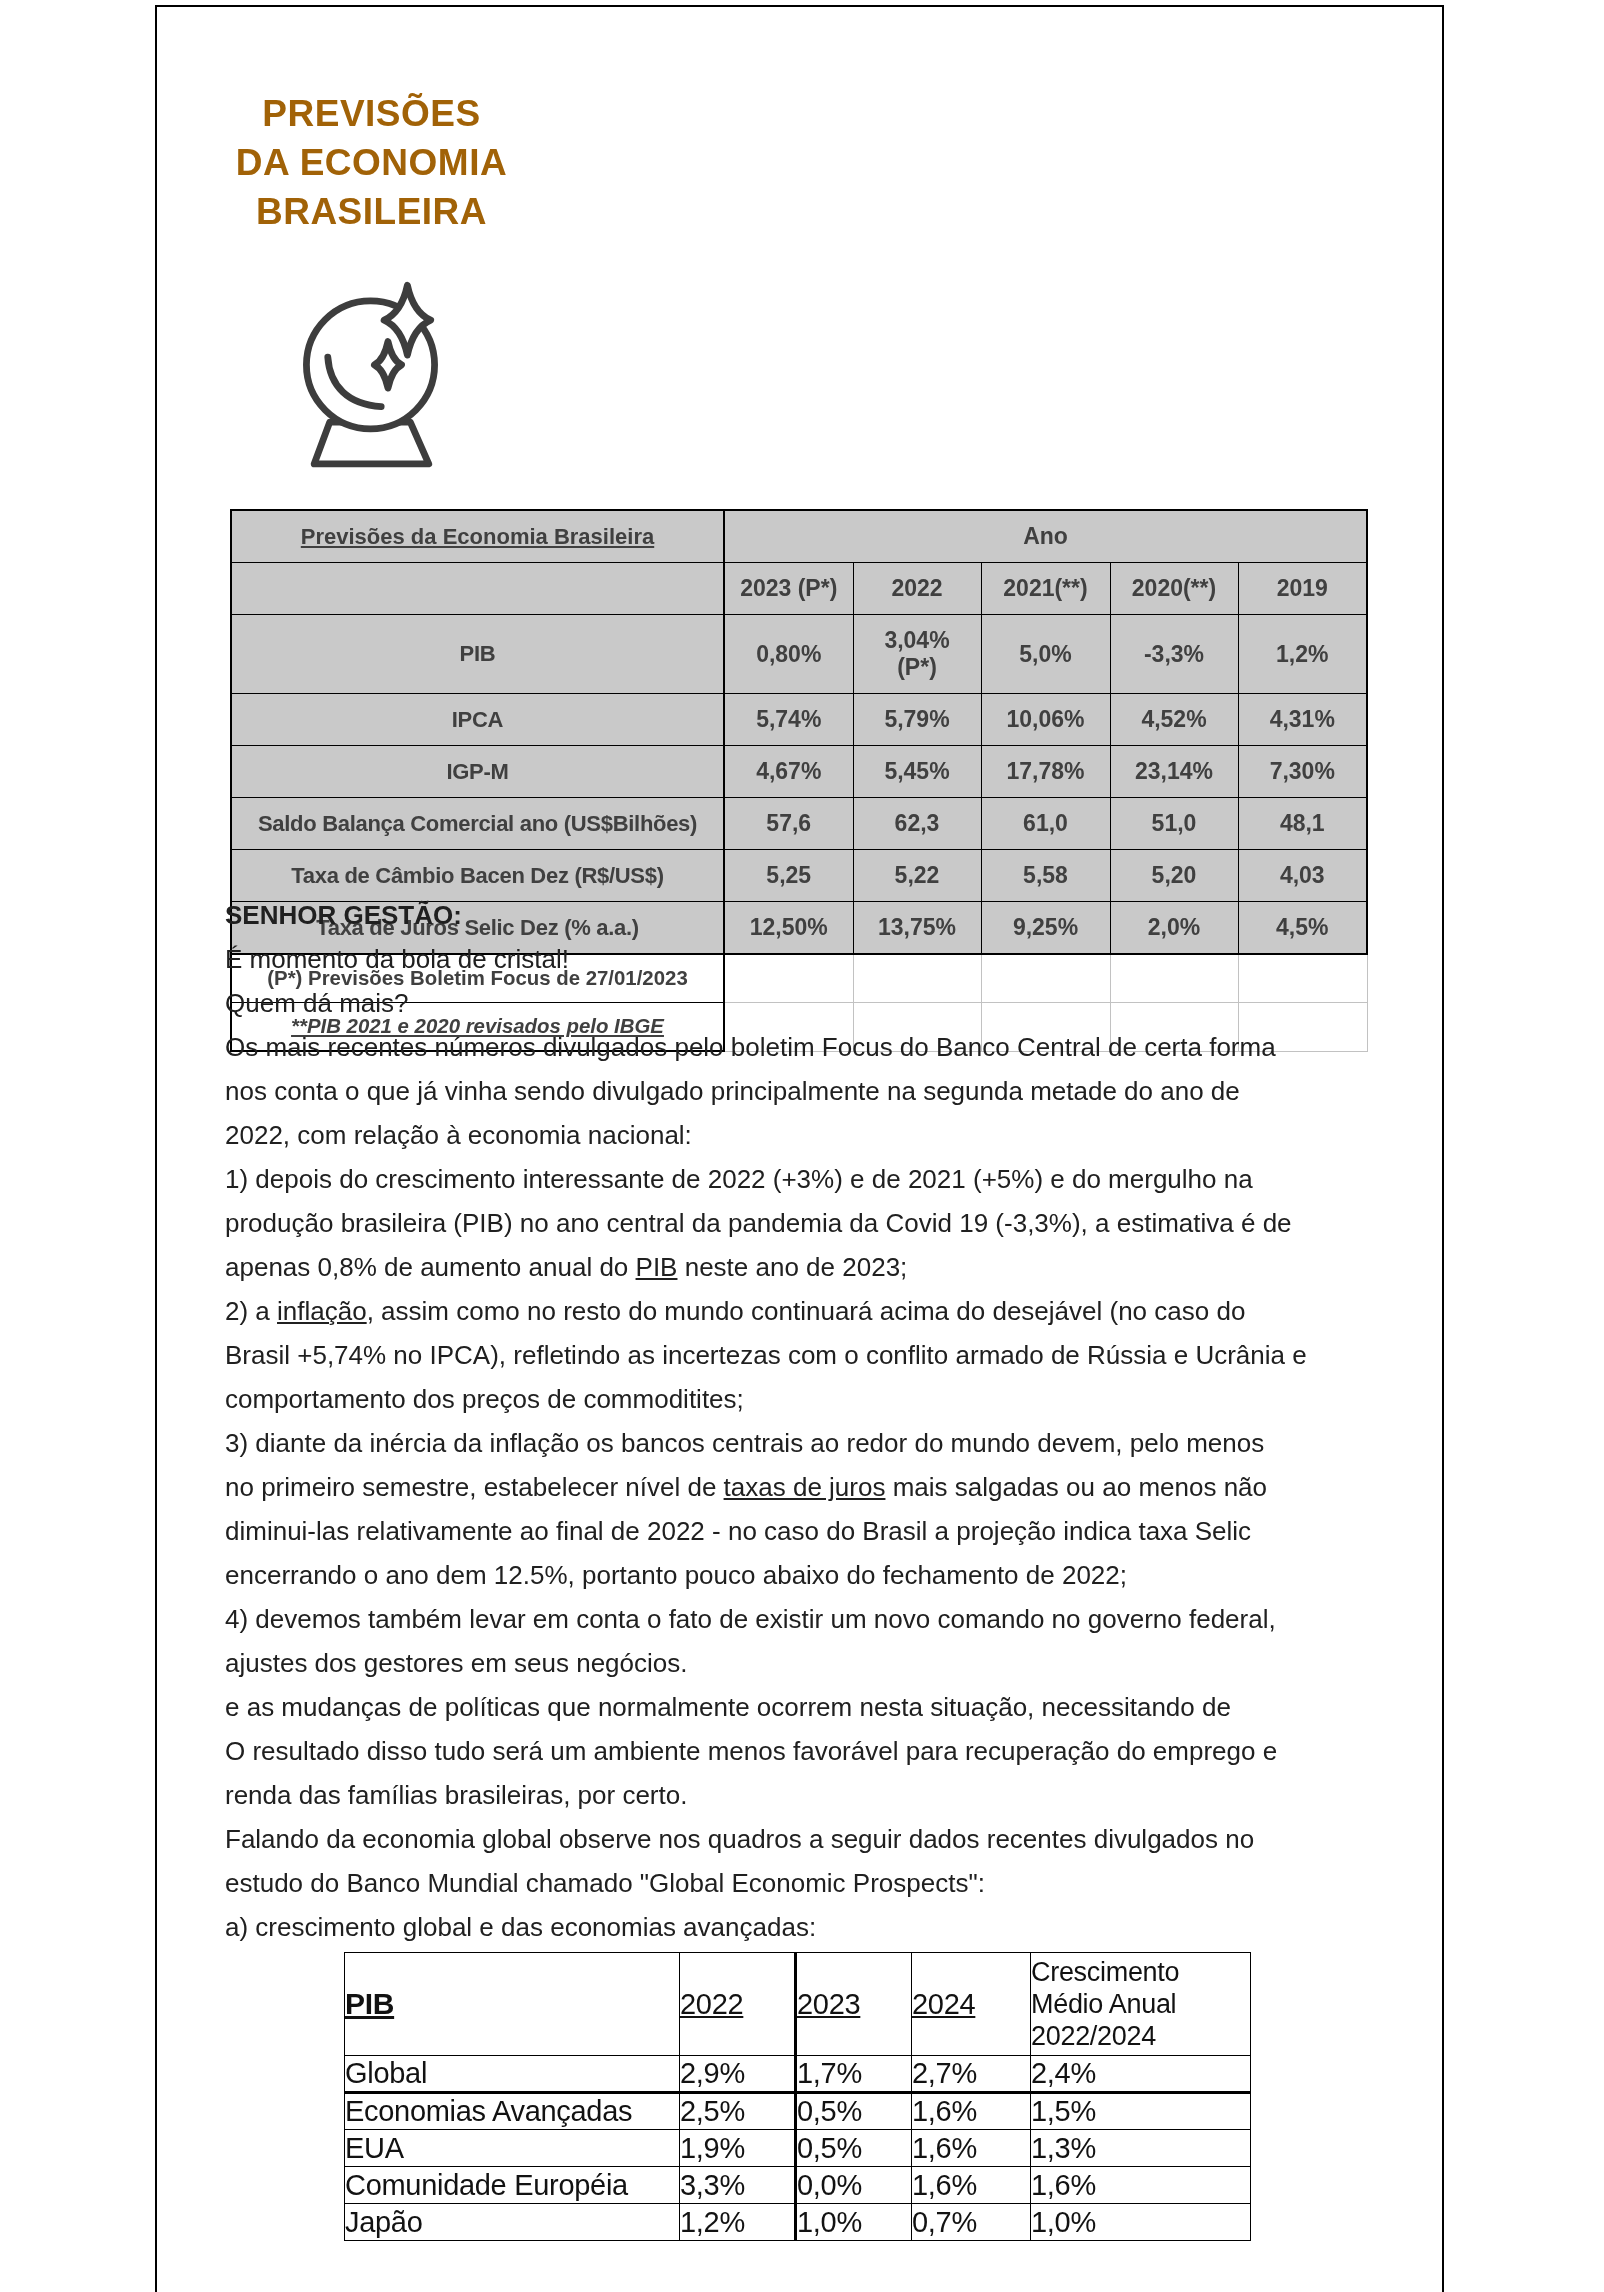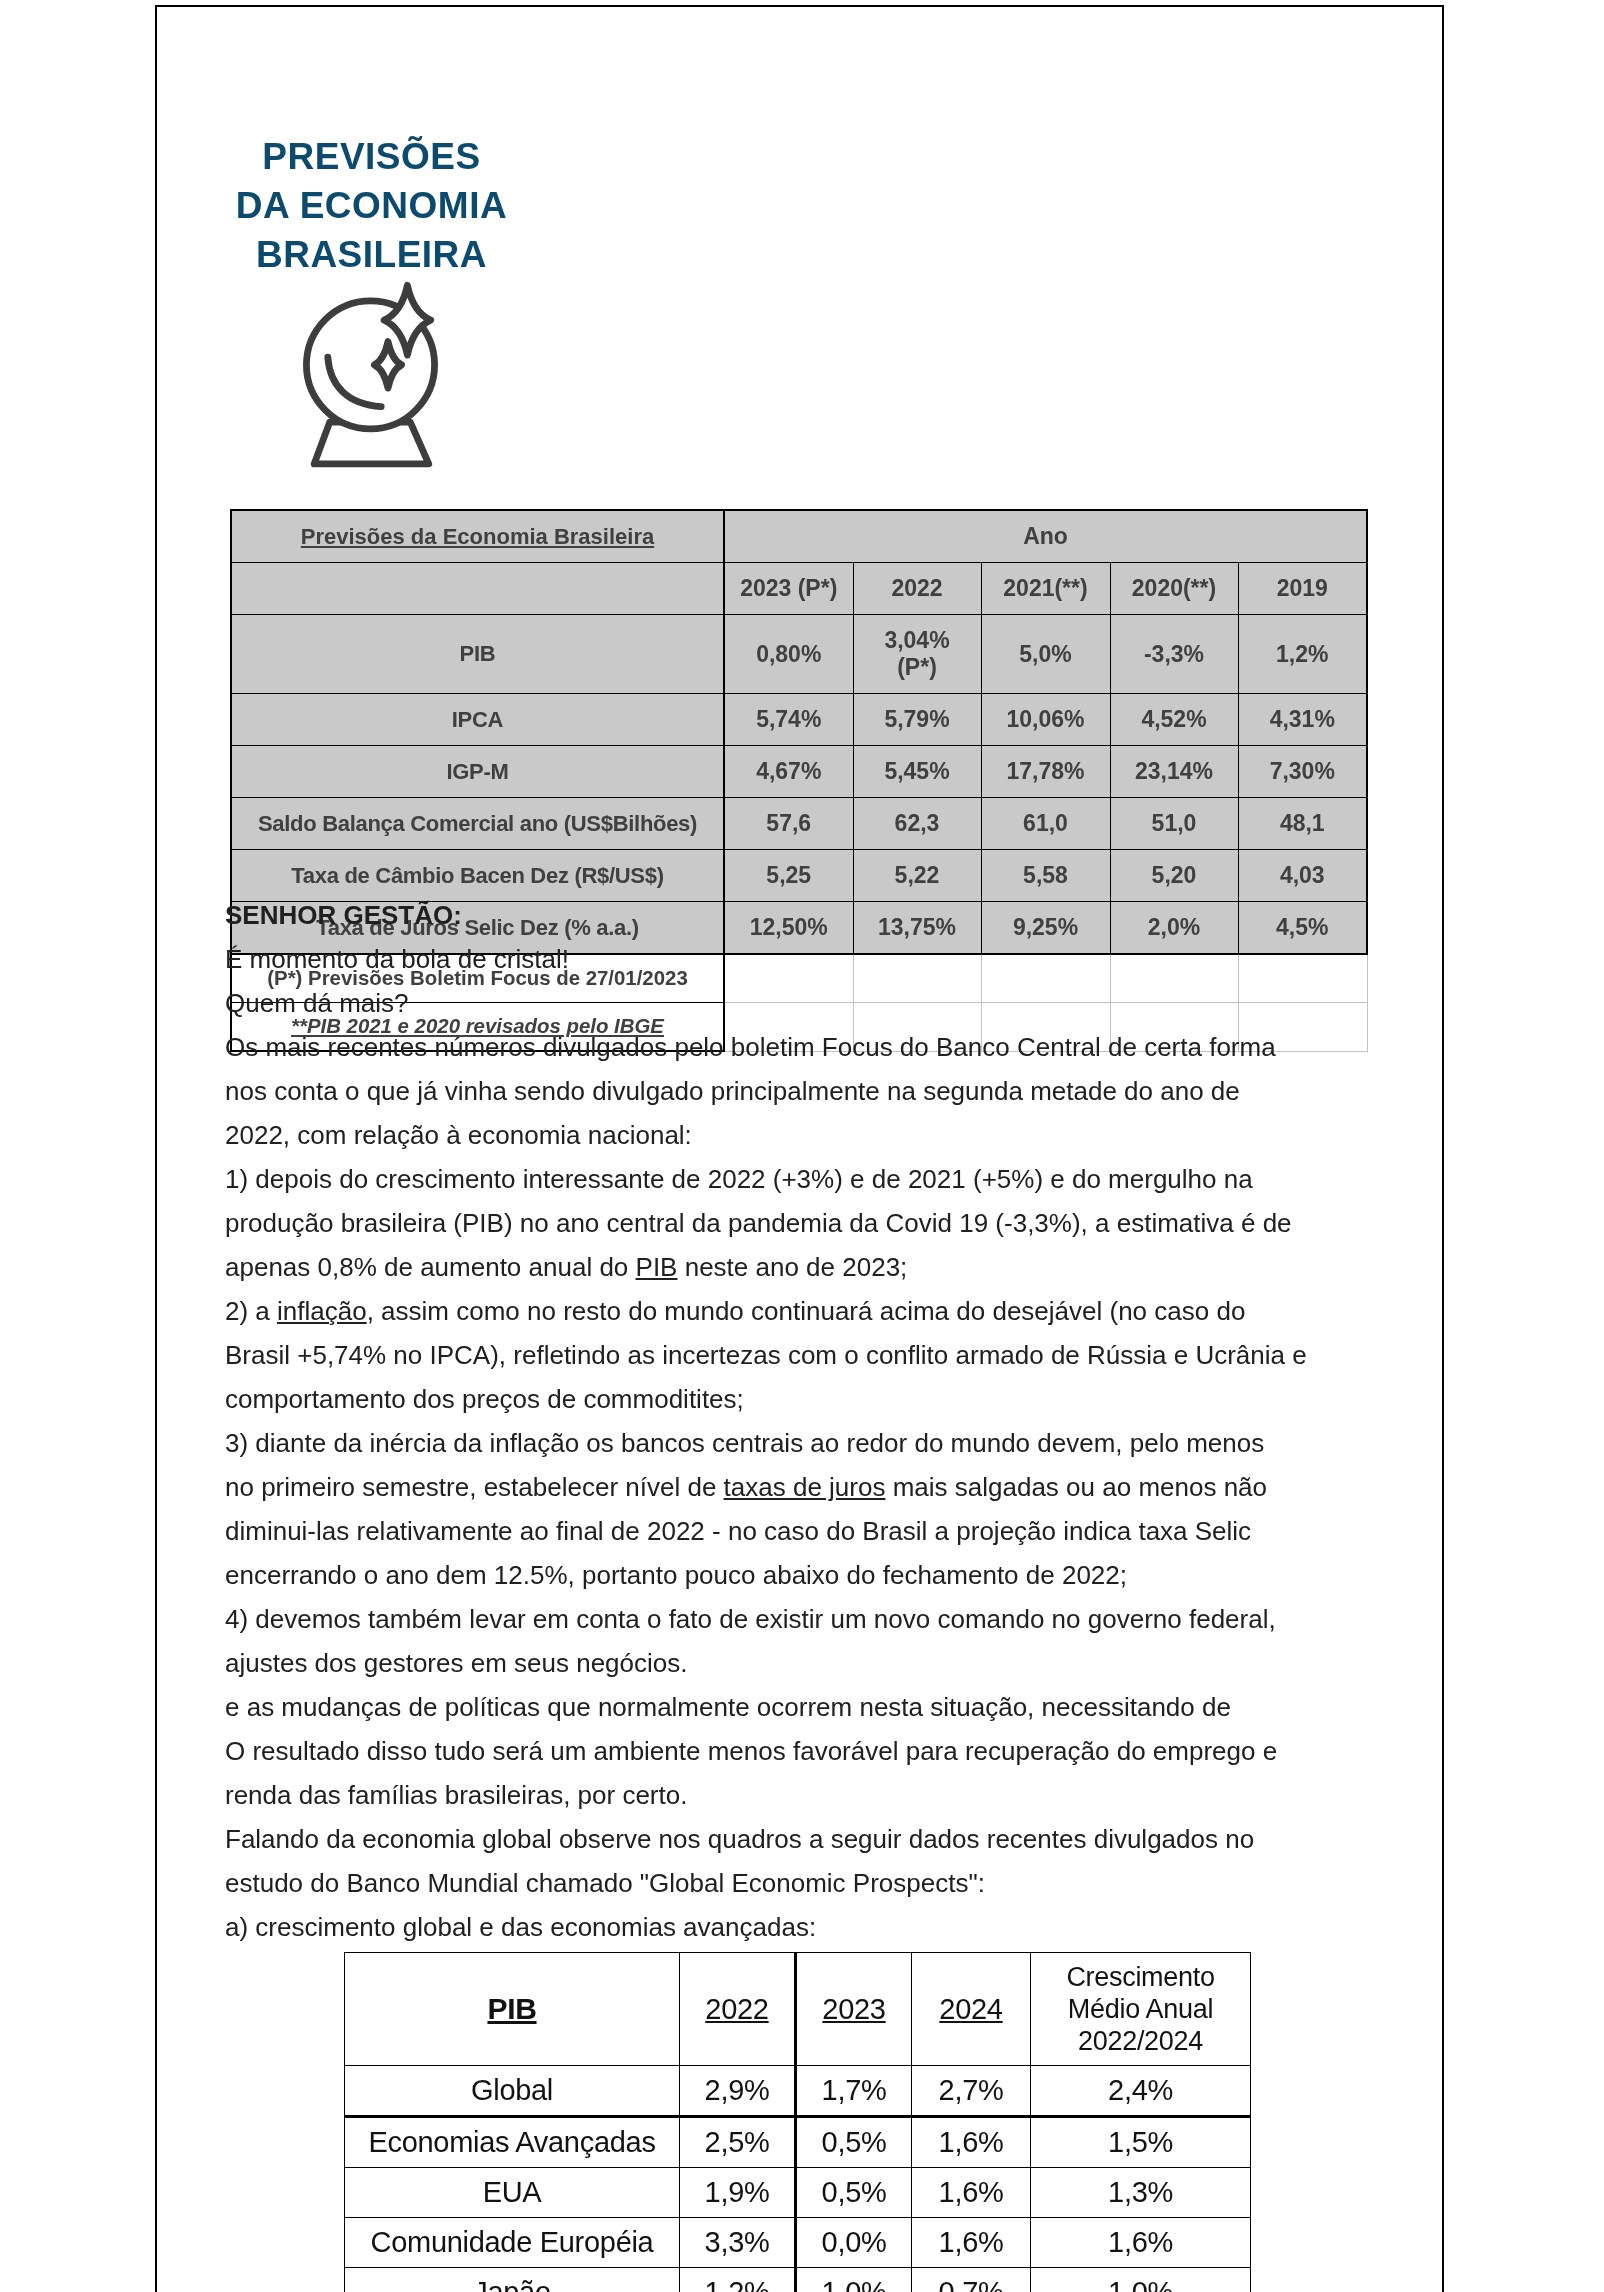--- a/index.html
+++ b/index.html
@@ -31,37 +31,37 @@
   .t1 tr.fnrow td{background:#fff;border:1px solid #c2c2c2;font-size:20.4px;}
   .t1 tr.fnrow .fnl{border:1.9px solid #000;border-left-width:2.9px;border-right-width:2.9px;}
   .t1 tr.fnrow:last-child .fnl{border-bottom-width:2.9px;font-style:italic;}
   .ul{text-decoration:underline;}
   
   .bodytext{position:absolute;left:201px;top:893px;width:1247px;}
   .bodyline{height:44px;line-height:44px;font-size:26px;color:#202020;white-space:nowrap;margin-left:24px;}
   .bold{font-weight:bold;}
   
   .t2{position:absolute;left:344px;top:1952px;border-collapse:collapse;table-layout:fixed;width:907px;}
-  .t2 td{border:1.9px solid #000;background:#fff;text-align:center;vertical-align:middle;
-         padding:8px;color:#121212;font-size:29px;letter-spacing:-0.3px;}
+  .t2 td{border:1.9px solid #000;background:#fff;text-align:left;vertical-align:middle;
+         padding:0;color:#121212;font-size:29px;letter-spacing:-0.3px;}
   .t2 tr{height:37px;}
   .t2 tr.hdr{height:103px;}
   .t2 .pibh{font-weight:bold;font-size:30px;}
   .t2 .y2h{font-size:29px;}
   .t2 .avgh{font-size:27px;line-height:32px;}
   .t2 tr.grow td{border-bottom:3.9px solid #000;}
   .t2 .thickr{border-right:3.9px solid #000;}
 </style>
 </head>
 <body>
 
 <div class="page">
   <div class="frame"></div>
 
-  <div class="title" style="color: #0c4a6e; margin-top: 43px;">
+  <div class="title" style="color: #a16207;">
       <div>PREVISÕES</div>
       <div>DA ECONOMIA</div>
       <div>BRASILEIRA</div>
     </div>
 
   <svg class="icon" width="233" height="233" viewBox="0 0 240 240">
     <g fill="#ffffff" stroke="#3d3d3d" stroke-width="7" stroke-linejoin="round">
       <polygon points="78,167 161,167 180,210 62,210"></polygon>
       <circle cx="120" cy="108" r="66"></circle>
       <path d="M76,100 C78,130 97,149 131,151" fill="none" stroke-linecap="round"></path>

